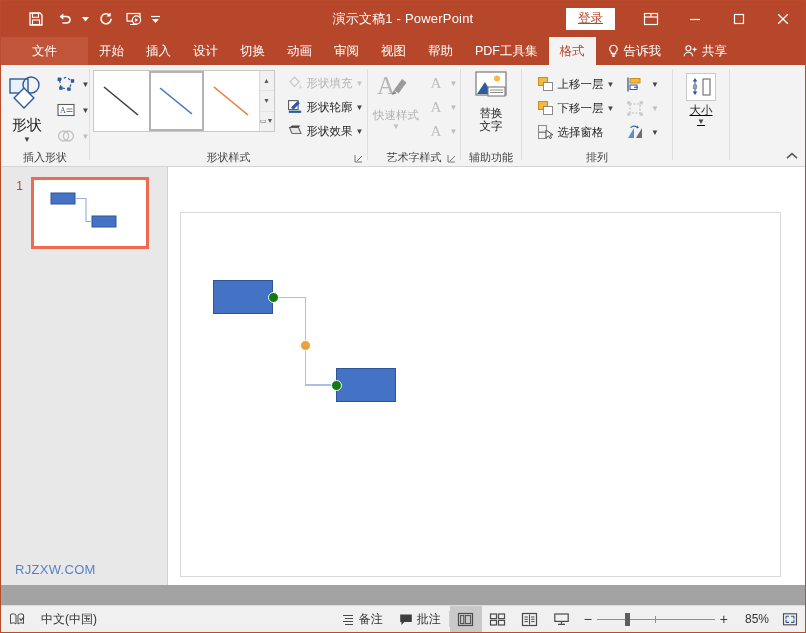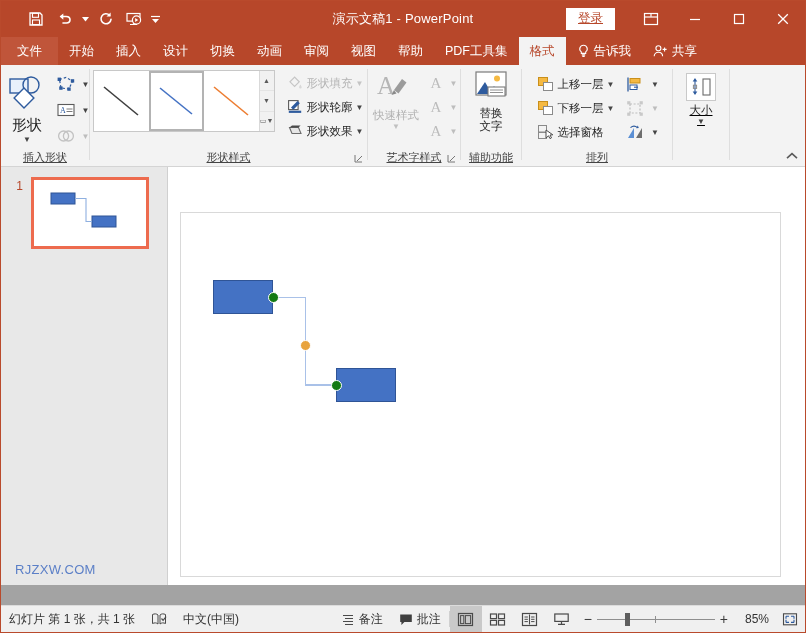--- a/index.html
+++ b/index.html
@@ -41,36 +41,36 @@
   }
 
   
   .tabstrip {
     height:28px; background:#b7472a; display:flex; align-items:stretch;
     font-size:12.5px; position:relative;
   }
   .tab {
     display:flex; align-items:center; padding:0 11px; color:#fff; white-space:nowrap;
   }
-  .tab.file { background:#c0553a; padding:0 16px; }
+  .tab.file { background:#c0553a; padding:0 31px; }
   .tab.active { background:#f3f3f3; color:#b7472a; }
   .tab .ico { margin-right:4px; display:flex; align-items:center;}
   .tab-spacer { flex:1; }
 
   
   .ribbon {
     height:102px; background:#f3f3f3; border-bottom:1px solid #d4d4d4;
     display:flex; align-items:stretch; position:relative;
   }
   .grp { position:relative; display:flex; flex-direction:column; align-items:center;
          padding:2px 0 0 0; height:100%; }
   .grp-body { flex:1; display:flex; align-items:flex-start; padding:3px 5px 0 5px; }
   .grp-label {
     font-size:11px; color:#444; text-align:center; height:17px; line-height:17px;
-    width:100%; position:relative;text-decoration:underline;
+    width:100%; position:relative;
   }
   .sep { width:1px; background:#dedede; margin:4px 0 6px 0; align-self:stretch; }
   .dlg {
     position:absolute; right:3px; bottom:1px; width:11px; height:11px;
     color:#777; font-size:9px; line-height:11px; text-align:center;
   }
 
   
   .bigbtn {
     display:flex; flex-direction:column; align-items:center; width:52px; padding-top:2px;
@@ -600,21 +600,20 @@
         <div class="shape" style="left:155px; top:155px; width:60px; height:34px;"></div>
 
         <div class="handle green" style="left:86.5px; top:78.8px;"></div>
         <div class="handle orange" style="left:118.8px; top:126.5px;"></div>
         <div class="handle green" style="left:149.5px; top:166.7px;"></div>
       </div>
     </div>
   </div>
 
   <div class="statusbar">
-    <div class="sb-item">幻灯片 第 1 张，共 1 张</div>
     <div class="sb-item">
       <svg width="16" height="14" viewBox="0 0 16 14">
           <path d="M1.5 2.5c2-.9 4-.9 5.5.5v9c-1.5-1.4-3.5-1.4-5.5-.5z" fill="none" stroke="#4a4a4a" stroke-width="1"></path>
           <path d="M14.5 2.5c-2-.9-4-.9-5.5.5v9c1.5-1.4 3.5-1.4 5.5-.5z" fill="none" stroke="#4a4a4a" stroke-width="1"></path>
           <path d="M10.5 6.5l1.6 1.8 3-3.6" fill="none" stroke="#4a4a4a" stroke-width="1.2"></path>
         </svg>
     </div>
     <div class="sb-item">中文(中国)</div>
     <div class="sb-gap"></div>
     <div class="sb-item">

